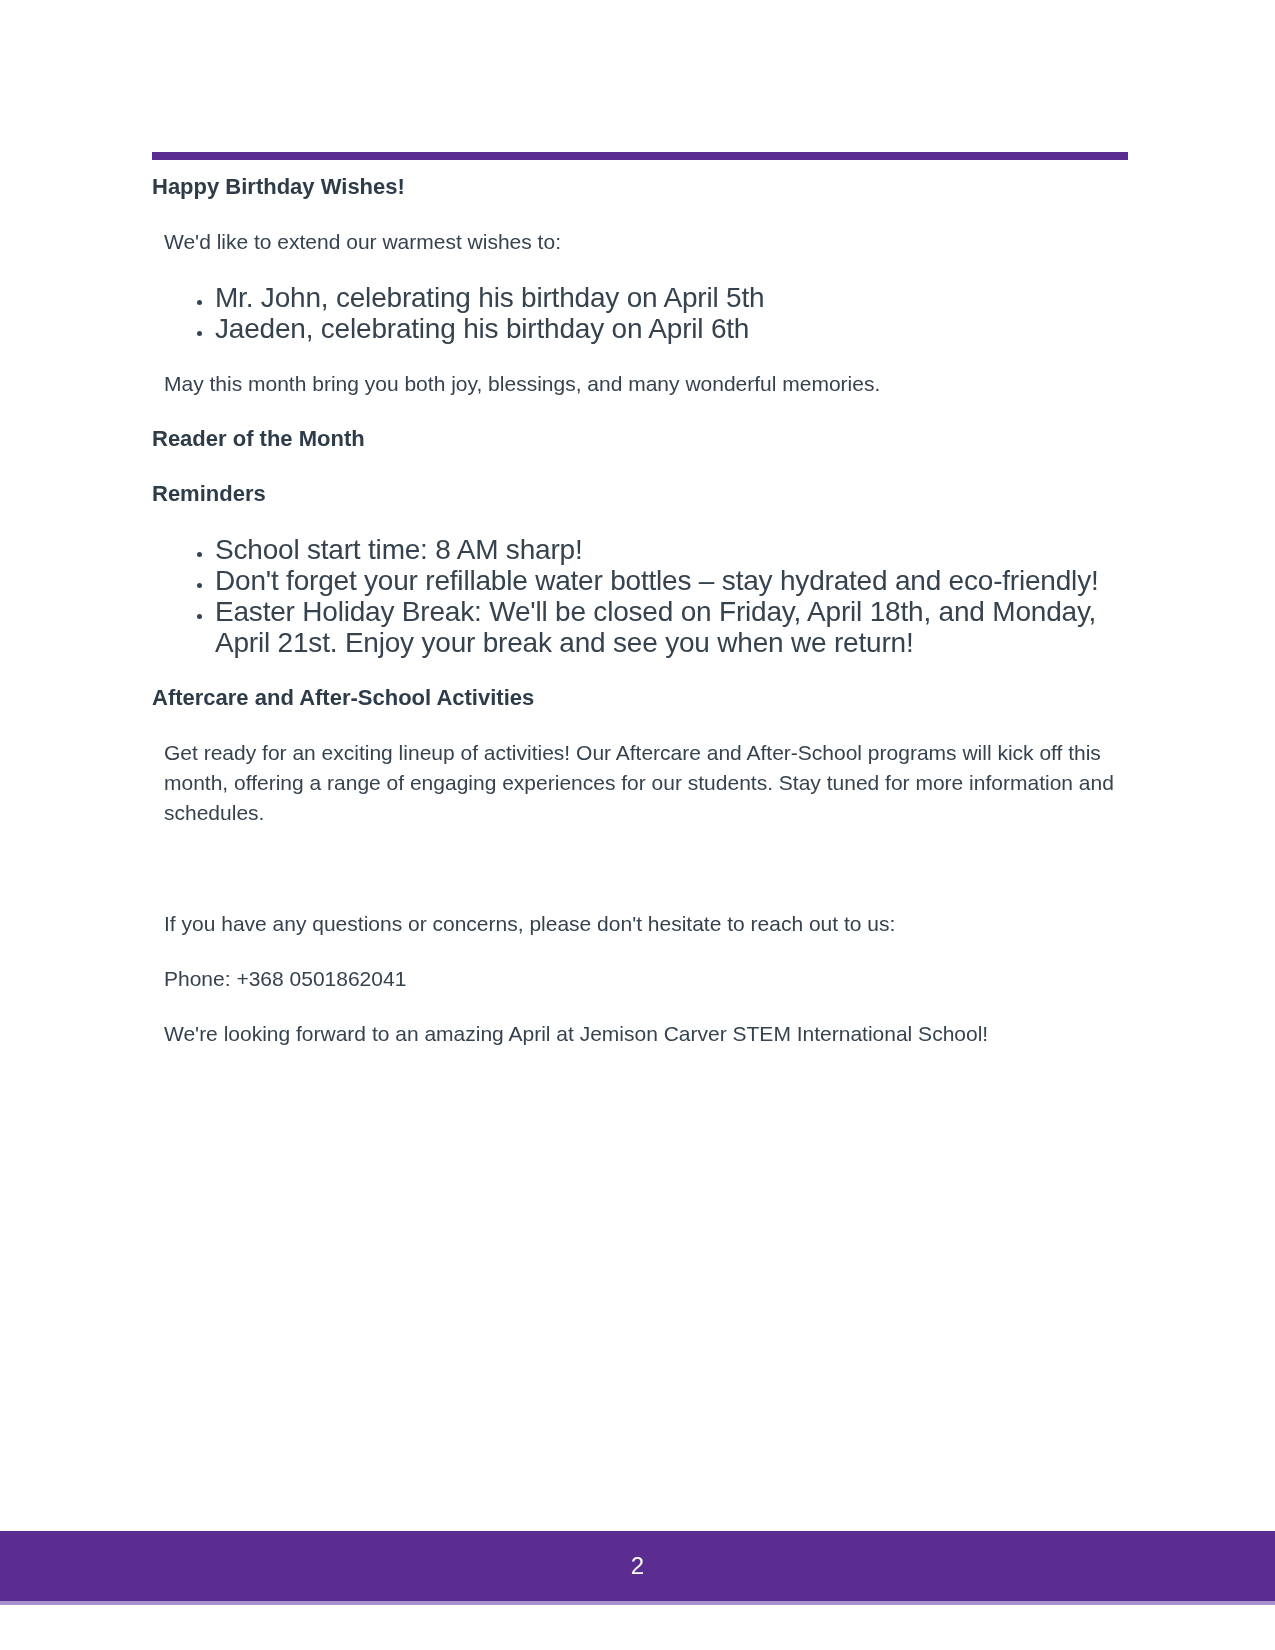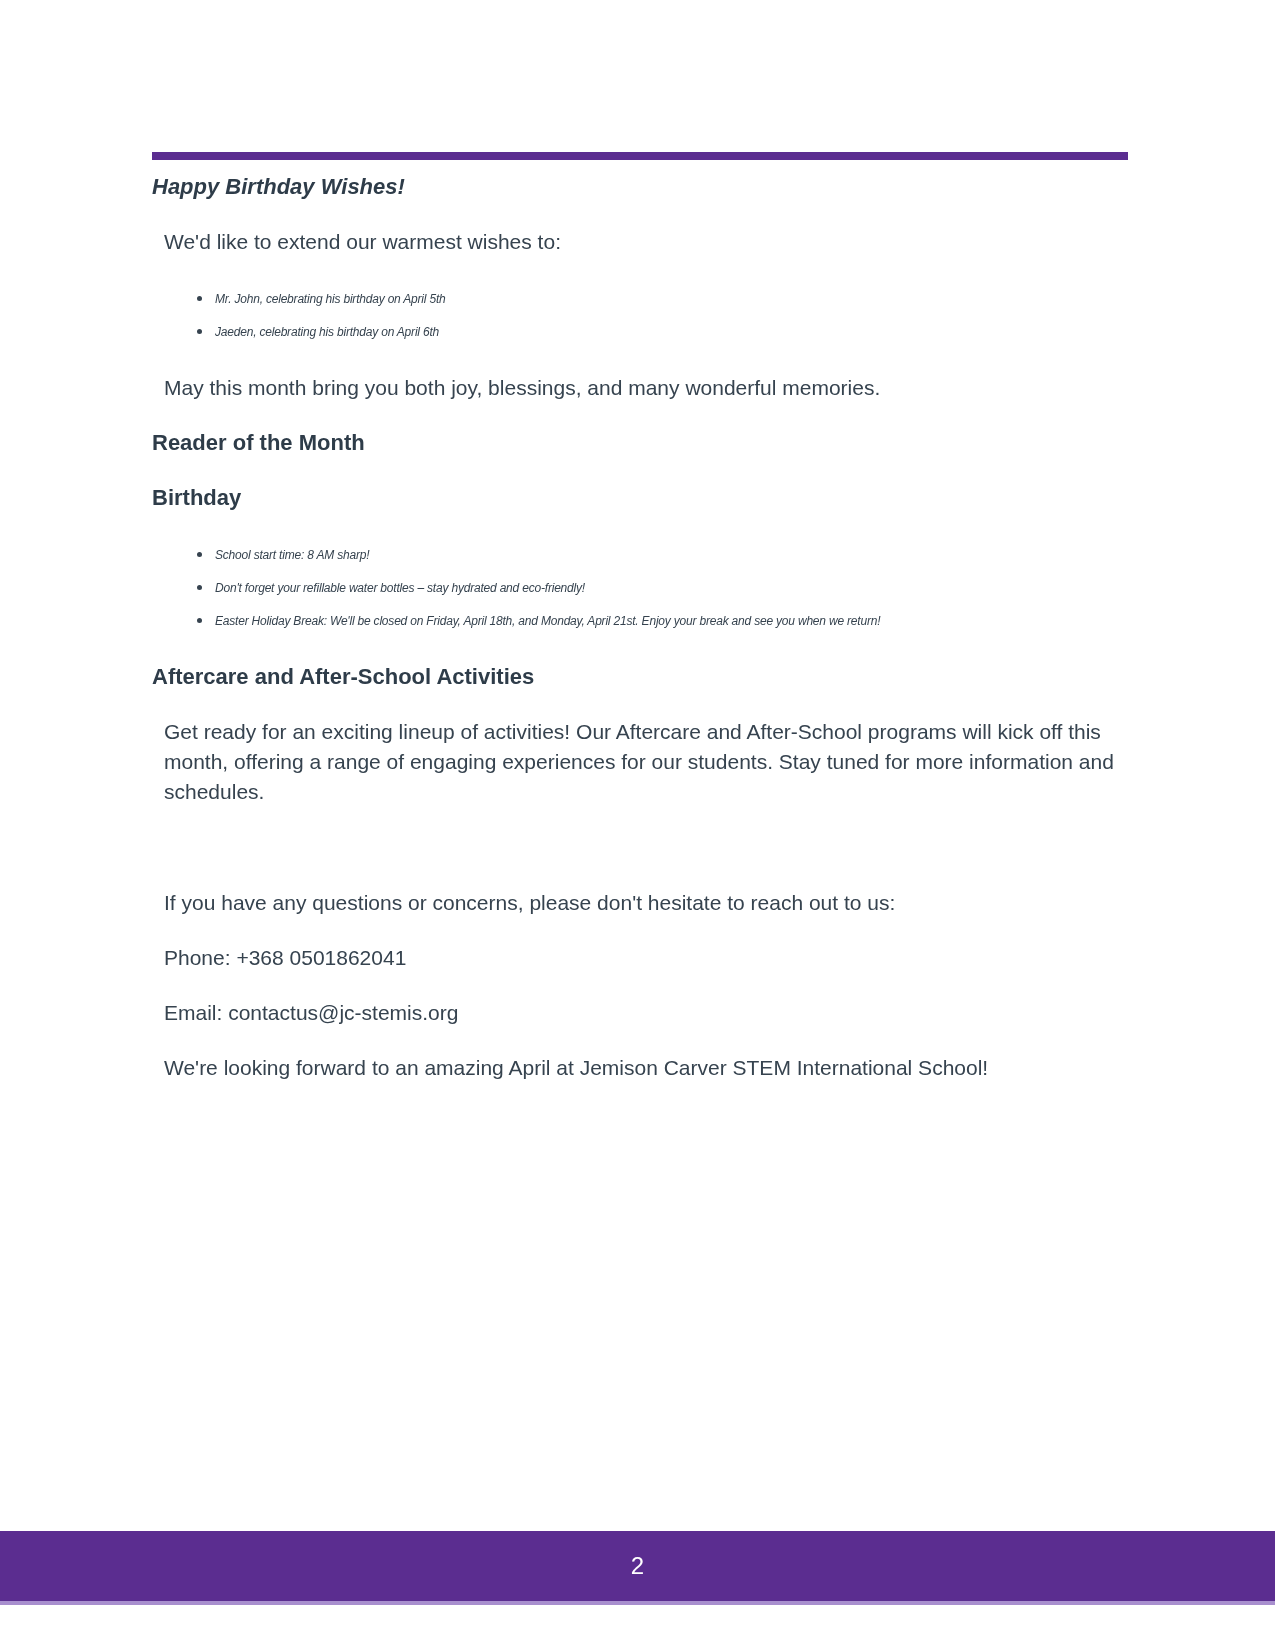--- a/index.html
+++ b/index.html
@@ -31,38 +31,36 @@
   }
   .content h2 {
     font-size: 22px;
     font-weight: 700;
     color: var(--heading-text, #2e3c49);
     line-height: 30px;
     margin: 0 0 25px 0;
   }
   .content h2.first {
     margin-top: 12px;
-    font-style: italic;
   }
   .content p {
     font-size: 21px;
     line-height: 30px;
     margin: 0 0 25px 12px;
   }
   .content ul {
     list-style: disc outside;
     margin: 0 0 25px 0;
     padding: 0 0 0 61px;
   }
   .content ul li {
-    font-size: 12px;
+    font-size: 28px;
     line-height: 31px;
     letter-spacing: -0.2px;
     padding-left: 2px;
-    font-style: italic;
   }
   .content ul li::marker {
     font-size: 16px;
   }
   .spacer {
     height: 56px;
   }
   .footer-bar {
     position: absolute;
     left: 0;
@@ -93,35 +91,34 @@
     <h2 class="first">Happy Birthday Wishes!</h2>
     <p>We'd like to extend our warmest wishes to:</p>
     <ul>
       <li>Mr. John, celebrating his birthday on April 5th</li>
       <li>Jaeden, celebrating his birthday on April 6th</li>
     </ul>
     <p>May this month bring you both joy, blessings, and many wonderful memories.</p>
 
     <h2>Reader of the Month</h2>
 
-    <h2>Birthday</h2>
+    <h2>Reminders</h2>
     <ul>
       <li>School start time: 8 AM sharp!</li>
       <li>Don't forget your refillable water bottles – stay hydrated and eco-friendly!</li>
       <li>Easter Holiday Break: We'll be closed on Friday, April 18th, and Monday, April 21st. Enjoy your break and see you when we return!</li>
     </ul>
 
     <h2>Aftercare and After-School Activities</h2>
     <p>Get ready for an exciting lineup of activities! Our Aftercare and After-School programs will kick off this month, offering a range of engaging experiences for our students. Stay tuned for more information and schedules.</p>
 
     <div class="spacer"></div>
 
     <p>If you have any questions or concerns, please don't hesitate to reach out to us:</p>
     <p>Phone: +368 0501862041</p>
-    <p>Email: contactus@jc-stemis.org</p>
     <p>We're looking forward to an amazing April at Jemison Carver STEM International School!</p>
 
   </div>
 
   <div class="footer-bar">
     <span class="page-num">2</span>
   </div>
 </div>
 
 </body></html>

